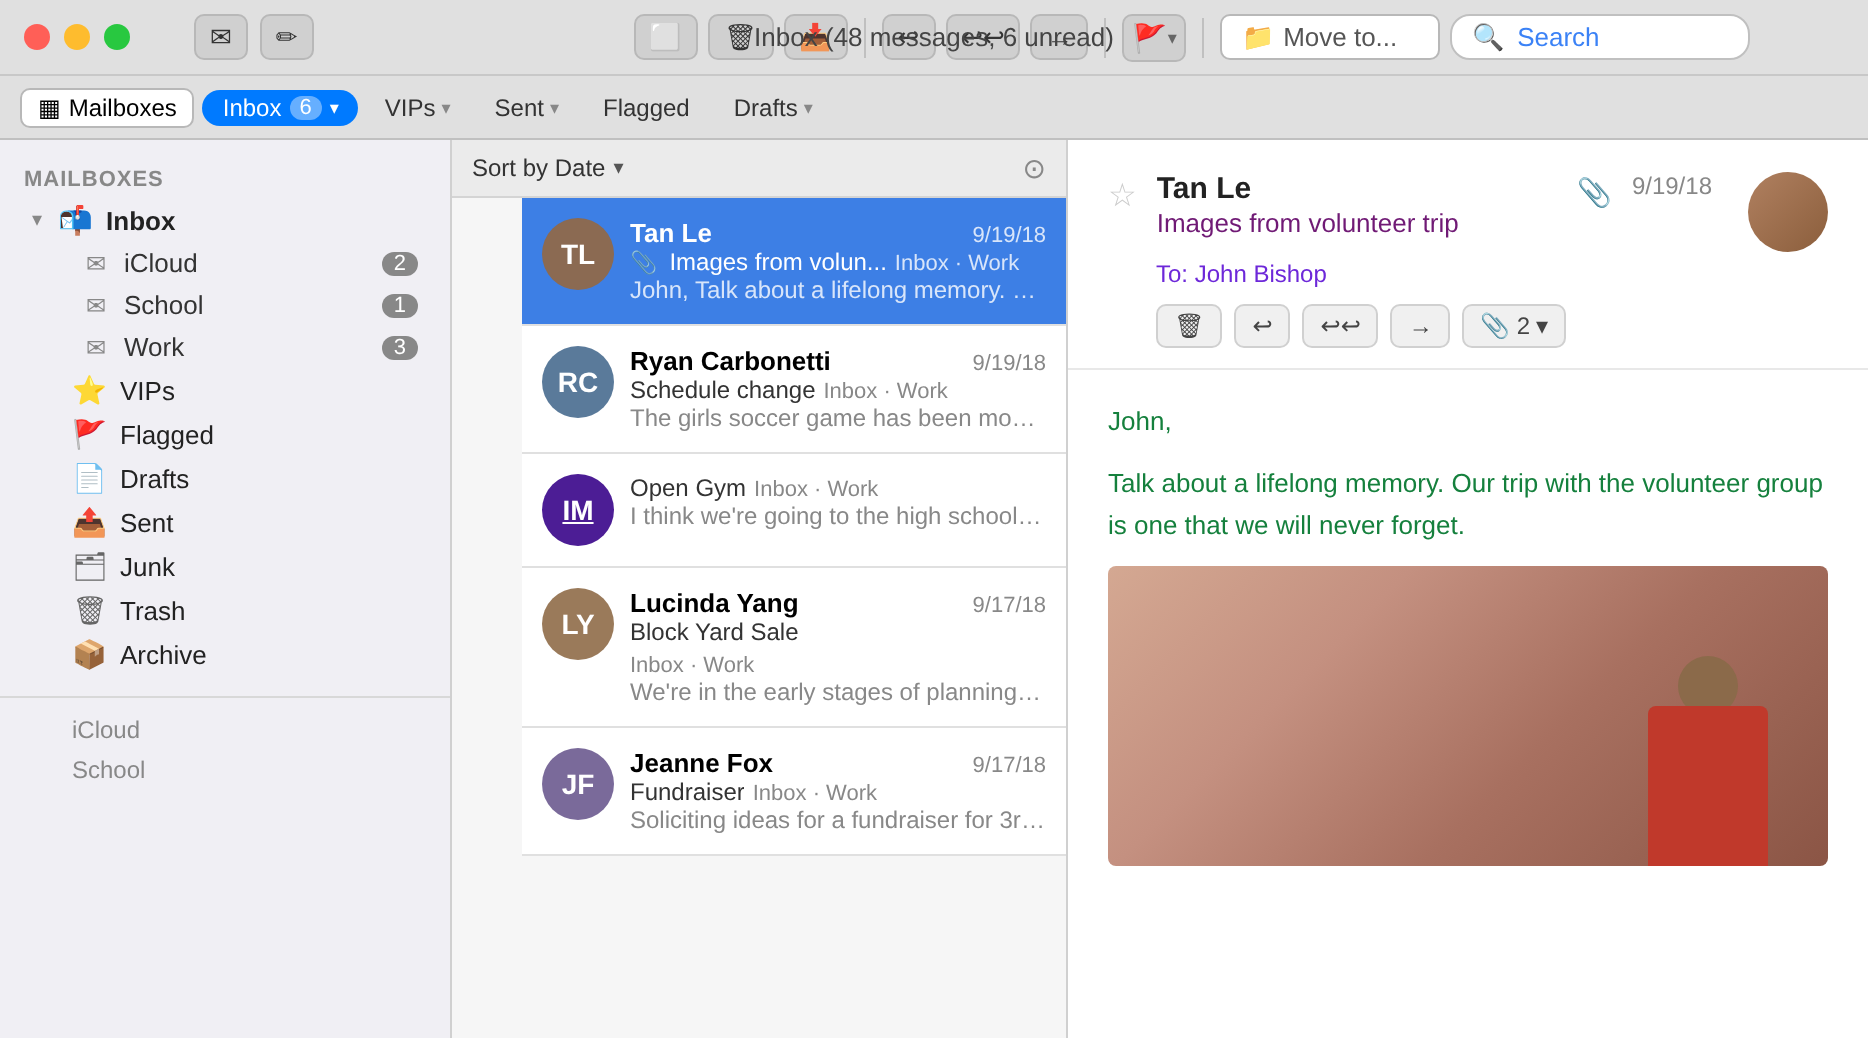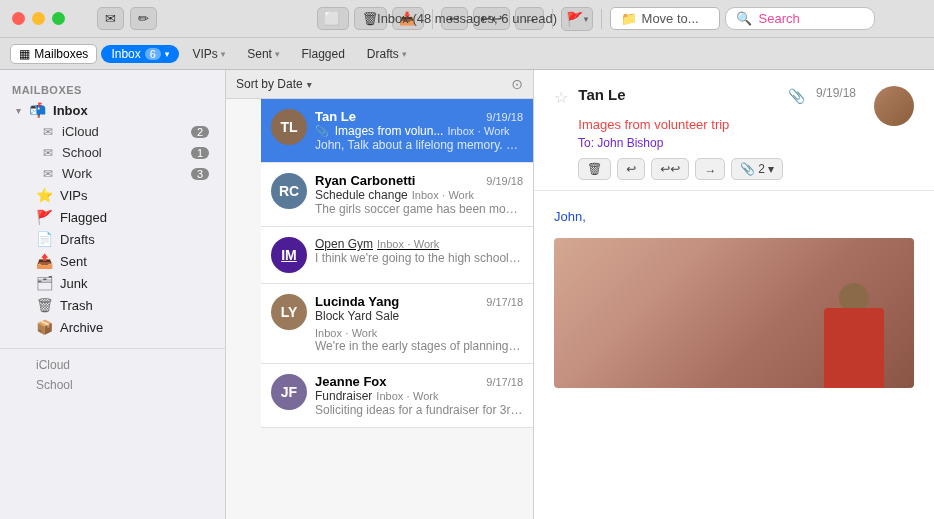--- a/index.html
+++ b/index.html
@@ -283,21 +283,21 @@
     }
     .email-header-top {
       display: flex;
       align-items: flex-start;
       gap: 10px;
       margin-bottom: 4px;
     }
     .star-icon { font-size: 16px; color: #ccc; cursor: pointer; margin-top: 2px; }
     .email-title-block { flex: 1; }
     .email-sender-name { font-size: 15px; font-weight: 600; color: #222; }
-    .email-subject { font-size: 13px; color: #ef4444; margin-top: 14px; }
+    .email-subject { font-size: 13px; color: #701a75; margin-top: 1px; }
     .email-date { font-size: 12px; color: #888; margin-left: auto; margin-right: 8px; }
     .email-avatar {
       width: 40px; height: 40px;
       border-radius: 50%;
       background: #8B6A52;
       flex-shrink: 0;
       overflow: hidden;
     }
     .email-to { font-size: 12px; color: #6d28d9; margin-top: 4px; padding-left: 24px; }
     .email-actions {
@@ -316,21 +316,21 @@
       cursor: pointer;
       color: #444;
       display: flex; align-items: center; gap: 3px;
     }
     .email-body {
       padding: 16px 20px;
       flex: 1;
       overflow-y: auto;
       font-size: 13px;
       line-height: 1.6;
-      color: #1d4ed8;
+      color: #15803d;
     }
     .email-body p { margin-bottom: 10px; }
     .email-image-placeholder {
       width: 100%;
       height: 150px;
       background: linear-gradient(135deg, #d4a892 0%, #c49080 30%, #a87060 60%, #8B5545 100%);
       border-radius: 4px;
       position: relative;
       overflow: hidden;
       display: flex;
@@ -402,21 +402,21 @@
       <span style="color:#e06020; font-size:14px;">🚩</span>
       <span style="font-size:9px; color:#666;">▾</span>
     </div>
     <div class="tb-divider"></div>
     <button class="move-to-btn">
       <span>📁</span>
       <span>Move to...</span>
     </button>
     <div class="search-box">
       <span style="color:#999;">🔍</span>
-      <span style="color:#ec4899;">Search</span>
+      <span style="color:#3b82f6;">Search</span>
     </div>
   </div>
 </div>
 
 <div class="tabbar">
   <div class="tab-mailboxes">
     <span>▦</span>
     <span>Mailboxes</span>
   </div>
   <div class="tab-pill">
@@ -549,21 +549,21 @@
             <div style="display: flex; gap: 4px; align-items: baseline;">
               <span class="msg-subject">Schedule change</span>
               <span class="msg-tags">Inbox · Work</span>
             </div>
             <div class="msg-preview">The girls soccer game has been moved from 5:30 to 6:30. Hope...</div>
           </div>
         </div>
         <div class="message-item">
           <div class="avatar" style="background: #4c1d95; text-decoration: underline;">IM</div>
           <div class="msg-content">
-            <div style="display: flex; gap: 4px; align-items: baseline; text-decoration: underline;">
+            <div style="display: flex; gap: 4px; align-items: baseline;">
               <span class="msg-subject">Open Gym</span>
               <span class="msg-tags">Inbox · Work</span>
             </div>
             <div class="msg-preview">I think we're going to the high school for open gym tonight. It...</div>
           </div>
         </div>
         <div class="message-item">
           <div class="avatar" style="background: rgb(154, 122, 90);">LY</div>
           <div class="msg-content">
             <div class="msg-top">
@@ -622,20 +622,21 @@
         </button>
         <button class="email-action-btn">
           <span>📎</span>
           <span>2</span>
           <span>▾</span>
         </button>
       </div>
     </div>
     <div class="email-body">
       <p>John,</p>
+      <p>Talk about a lifelong memory. Our trip with the volunteer group is one that we will never forget.</p>
       <div class="email-image-placeholder">
         <div class="img-figure">
           <div class="img-figure-head"></div>
           <div class="img-figure-body"></div>
         </div>
       </div>
     </div>
   </div>
 
 </div>

